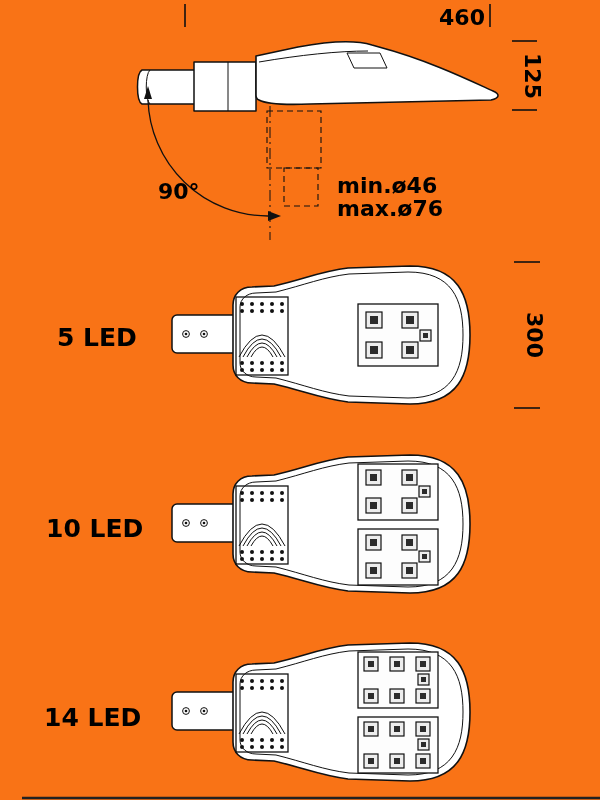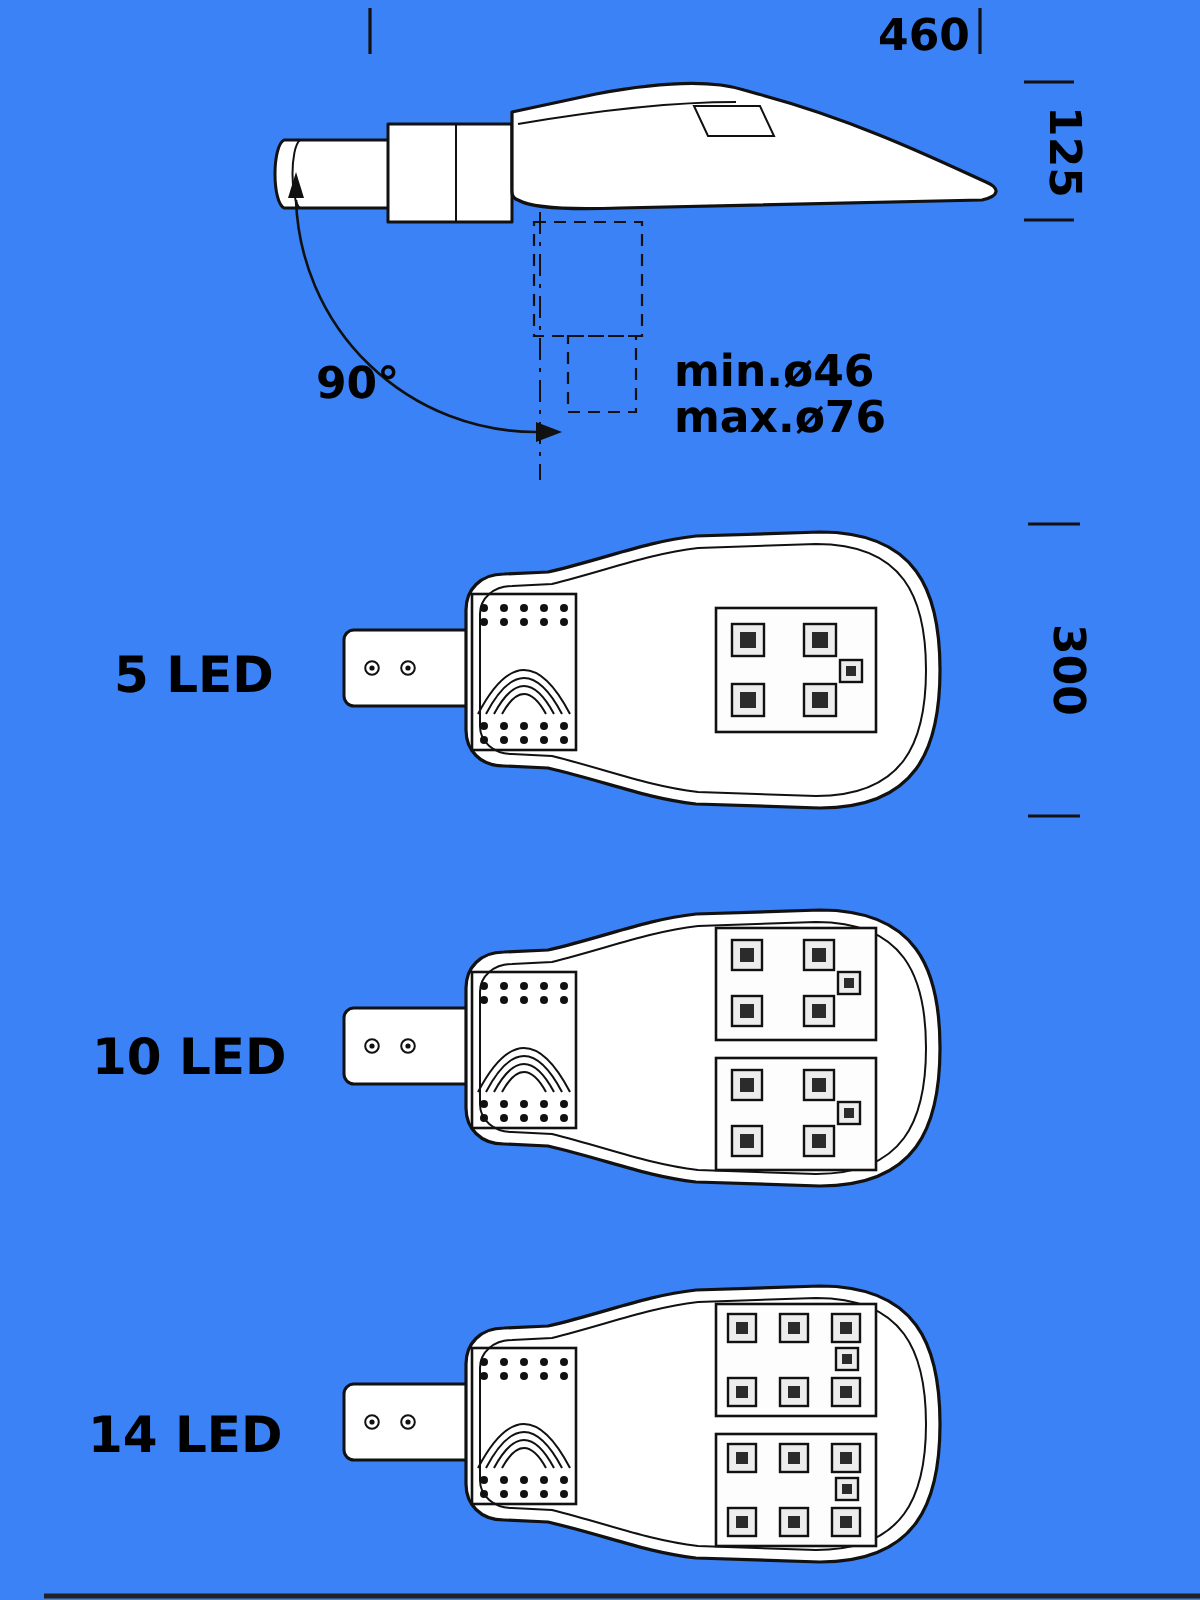--- a/index.html
+++ b/index.html
@@ -1,16 +1,16 @@
 <!DOCTYPE html>
 <html><head>
 <meta charset="utf-8">
 <style>
   html,body{margin:0;padding:0;background:#fff;}
-  .canvas{position:relative;width:600px;height:800px;background:#3b82f6;overflow:hidden;}
+  .canvas{position:relative;width:600px;height:800px;background:#f97316;overflow:hidden;}
   svg{display:block;}
   .outline{fill:#ffffff;stroke:#111;stroke-width:1.6;stroke-linejoin:round;}
   .thin{fill:none;stroke:#111;stroke-width:1;}
   .med{fill:none;stroke:#111;stroke-width:1.3;}
   .white{fill:#ffffff;stroke:#111;stroke-width:1.5;stroke-linejoin:round;}
   .dash{fill:none;stroke:#111;stroke-width:1.1;stroke-dasharray:6 4;}
   .dashdot{fill:none;stroke:#111;stroke-width:1;stroke-dasharray:11 4 2 4;}
   .tick{stroke:#111;stroke-width:1.6;}
   .arrow{fill:#111;stroke:none;}
   .dot{fill:#111;}

